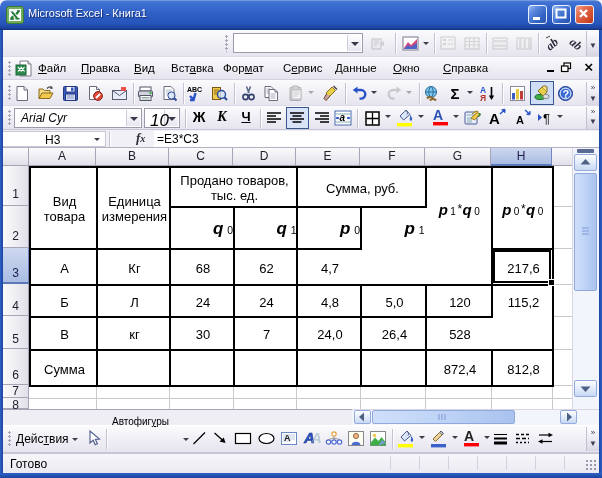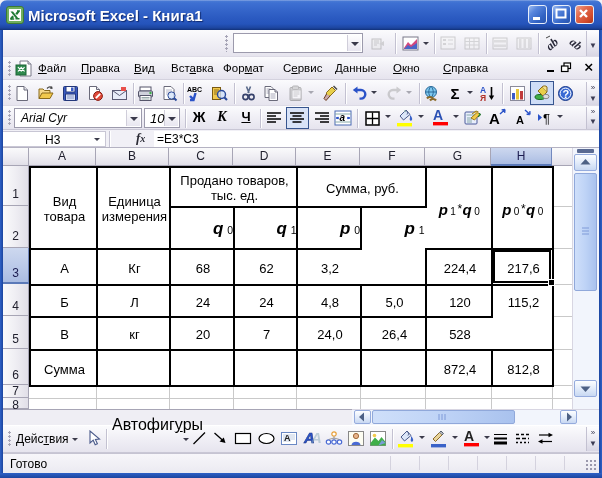--- a/index.html
+++ b/index.html
@@ -13,21 +13,21 @@
   background:linear-gradient(180deg,#86a6e4 0%,#4577d4 5%,#3e70d2 10%,#3667cb 30%,#2b5ac1 60%,#2554bb 80%,#1c459f 93%,#123179 100%);
   border-radius:7px 7px 0 0; }
 .borderL { position:absolute; left:0; top:30px; width:3px; height:443px;
   background:linear-gradient(90deg,#2e61c6,#1c459f); }
 .borderR { position:absolute; left:599px; top:30px; width:3px; height:443px;
   background:linear-gradient(90deg,#1c459f,#2e61c6); }
 .borderB { position:absolute; left:0; top:473px; width:602px; height:5px;
   background:linear-gradient(180deg,#2e61c6,#1c459f); }
 .client { position:absolute; left:3px; top:30px; width:596px; height:443px; background:#f1f0f6; }
 
-.ttext { position:absolute; left:28px; top:7px; color:#fff; font-size:15px; font-weight:bold;
+.ttext { position:absolute; left:28px; top:7px; color:#fff; font-size:11px; font-weight:normal;
   text-shadow:1px 1px 1px rgba(10,30,90,.8); letter-spacing:0px; }
 .wbtn { position:absolute; top:5px; width:19px; height:19px; border-radius:3px;
   border:1px solid #e7eefa; color:#fff; }
 .wbtn.min,.wbtn.max { background:linear-gradient(135deg,#9ebcf0 0%,#5886dd 30%,#3263c4 70%,#2a55ad 100%); }
 .wbtn.close { background:linear-gradient(135deg,#f0a08a 0%,#e36b4e 35%,#d24a2a 75%,#b03618 100%); }
 
 
 .bar { position:absolute; left:3px; width:596px; background:linear-gradient(180deg,#fbfbfd 0%,#f1f0f6 45%,#e6e4ee 100%); }
 .handle { position:absolute; width:3px; background-image:radial-gradient(circle at 1.5px 1.5px,#a6a4b6 1px,transparent 1.2px);
   background-size:3px 4px; }
@@ -404,21 +404,21 @@
   <div class="chev" style="left:586px;top:82px;height:23px;line-height:11px;">»<br>▼</div>
 
   <div class="bar" style="top:106px;height:24px;border-bottom:1px solid #c9c7d5;"></div>
   <div class="handle" style="left:8px;top:110px;height:15px;"></div>
   <div class="combo" style="left:14px;top:108px;width:128px;height:20px;">
     <div class="ca"></div>
     <span style="position:absolute;left:6px;top:2px;font-style:italic;font-size:12px;color:#000;">Arial Cyr</span>
   </div>
   <div class="combo" style="left:144px;top:108px;width:36px;height:20px;">
     <div class="ca"></div>
-    <span style="position:absolute;left:5px;top:2px;font-style:italic;font-size:13px;color:#000;">10</span>
+    <span style="position:absolute;left:5px;top:2px;font-style:italic;font-size:17px;color:#000;">10</span>
   </div>
   <div class="sep" style="left:185px;top:109px;height:19px;"></div>
   <div class="abs" style="left:190px;top:109px;width:18px;height:18px;font-weight:bold;font-size:14px;text-align:center;">Ж</div>
   <div class="abs" style="left:213px;top:109px;width:18px;height:18px;font-style:italic;font-size:14px;font-weight:bold;font-family:'Liberation Serif',serif;text-align:center;">К</div>
   <div class="abs" style="left:237px;top:109px;width:18px;height:18px;font-weight:bold;font-size:13px;text-decoration:underline;text-align:center;">Ч</div>
   <div class="sep" style="left:260px;top:109px;height:19px;"></div>
   <div class="ico" style="left:266px;top:110px;">
       <svg width="17" height="17">
         <path d="M1 3h14M1 6h9M1 9h14M1 12h9" stroke="#000" stroke-width="1.6"></path>
       </svg>
@@ -576,34 +576,33 @@
     <div class="cell qp2" style="left:293px;top:58px;width:66px;height:44px;">
         <span><i>p</i><sub>0</sub></span>
       </div>
     <div class="cell qp2" style="left:357px;top:58px;width:67px;height:44px;">
         <span><i>p</i><sub>1</sub></span>
       </div>
     <div class="cell" style="left:26px;top:100px;width:69px;height:38px;">А</div>
     <div class="cell" style="left:93px;top:100px;width:75px;height:38px;">Кг</div>
     <div class="cell" style="left:166px;top:100px;width:66px;height:38px;">68</div>
     <div class="cell" style="left:230px;top:100px;width:65px;height:38px;">62</div>
-    <div class="cell" style="left:293px;top:100px;width:66px;height:38px;">3,2</div>
-    <div class="cell" style="left:422px;top:100px;width:68px;height:38px;">224,4</div>
+    <div class="cell" style="left:293px;top:100px;width:66px;height:38px;">4,7</div>
     <div class="cell" style="left:488px;top:100px;width:63px;height:38px;">217,6</div>
     <div class="cell" style="left:26px;top:136px;width:69px;height:34px;">Б</div>
     <div class="cell" style="left:93px;top:136px;width:75px;height:34px;">Л</div>
     <div class="cell" style="left:166px;top:136px;width:66px;height:34px;">24</div>
     <div class="cell" style="left:230px;top:136px;width:65px;height:34px;">24</div>
     <div class="cell" style="left:293px;top:136px;width:66px;height:34px;">4,8</div>
     <div class="cell" style="left:357px;top:136px;width:67px;height:34px;">5,0</div>
     <div class="cell" style="left:422px;top:136px;width:68px;height:34px;">120</div>
     <div class="cell" style="left:488px;top:136px;width:63px;height:34px;">115,2</div>
     <div class="cell" style="left:26px;top:168px;width:69px;height:35px;">В</div>
     <div class="cell" style="left:93px;top:168px;width:75px;height:35px;">кг</div>
-    <div class="cell" style="left:166px;top:168px;width:66px;height:35px;">20</div>
+    <div class="cell" style="left:166px;top:168px;width:66px;height:35px;">30</div>
     <div class="cell" style="left:230px;top:168px;width:65px;height:35px;">7</div>
     <div class="cell" style="left:293px;top:168px;width:66px;height:35px;">24,0</div>
     <div class="cell" style="left:357px;top:168px;width:67px;height:35px;">26,4</div>
     <div class="cell" style="left:422px;top:168px;width:68px;height:35px;">528</div>
     <div class="cell" style="left:26px;top:201px;width:69px;height:38px;">Сумма</div>
     <div class="cell" style="left:93px;top:201px;width:75px;height:38px;"></div>
     <div class="cell" style="left:166px;top:201px;width:66px;height:38px;"></div>
     <div class="cell" style="left:230px;top:201px;width:65px;height:38px;"></div>
     <div class="cell" style="left:293px;top:201px;width:66px;height:38px;"></div>
     <div class="cell" style="left:357px;top:201px;width:67px;height:38px;"></div>
@@ -658,21 +657,21 @@
   <div class="abs" style="left:16px;top:432px;font-size:12px;">Дейс<u>т</u>вия</div>
   <div class="abs" style="left:72px;top:438px;">
       <span class="dd"></span>
     </div>
   <div class="ico" style="left:86px;top:430px;">
       <svg width="17" height="17">
         <path d="M4 1 L4 13 L7.2 10.2 L9.2 14.8 L11.4 13.8 L9.4 9.4 L13.5 9 Z" fill="#fff" stroke="#4a5a8a" stroke-width="1.1"></path>
       </svg>
     </div>
   <div class="sep" style="left:106px;top:429px;height:20px;"></div>
-  <div class="abs" style="left:112px;top:416px;font-size:16px;">Автофиг<u>у</u>ры</div>
+  <div class="abs" style="left:112px;top:416px;font-size:10px;">Автофиг<u>у</u>ры</div>
   <div class="abs" style="left:183px;top:438px;">
       <span class="dd"></span>
     </div>
   <div class="ico" style="left:191px;top:430px;">
       <svg width="17" height="17">
         <path d="M2.5 14 L14 2.5" stroke="#000" stroke-width="1.3"></path>
       </svg>
     </div>
   <div class="ico" style="left:212px;top:430px;">
       <svg width="17" height="17">

